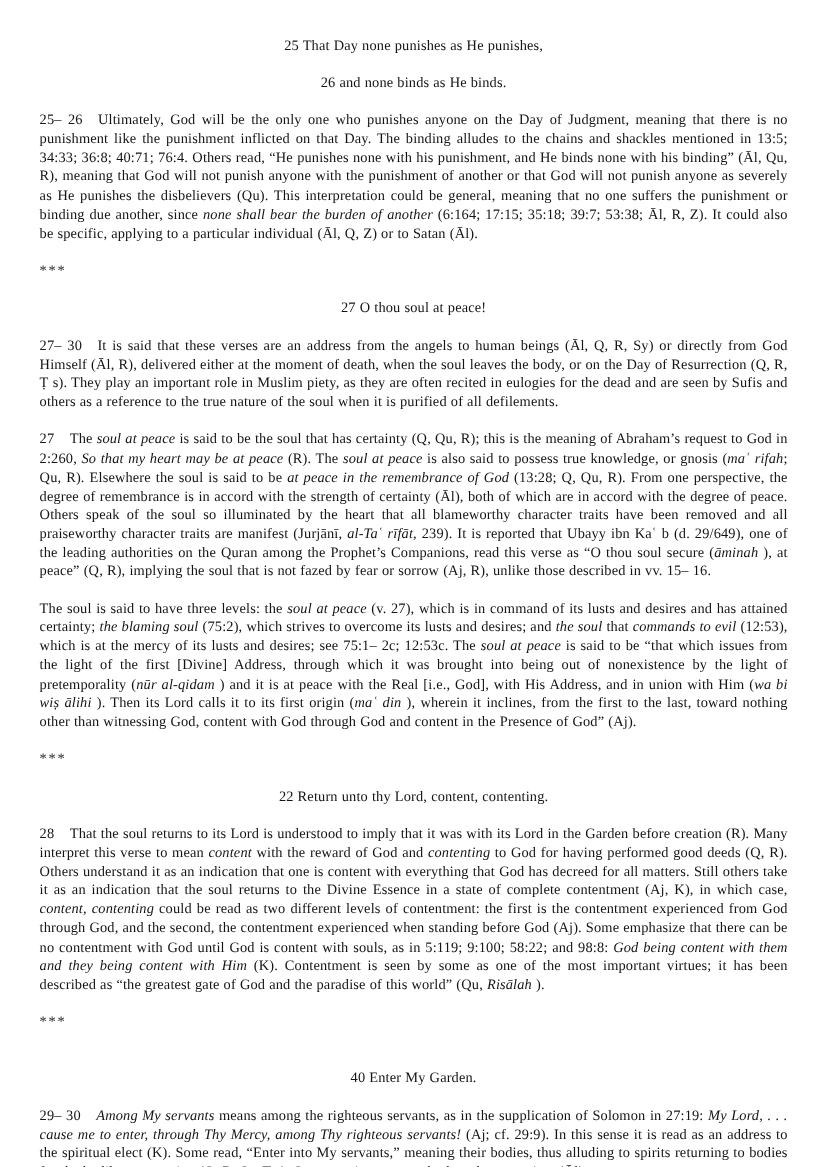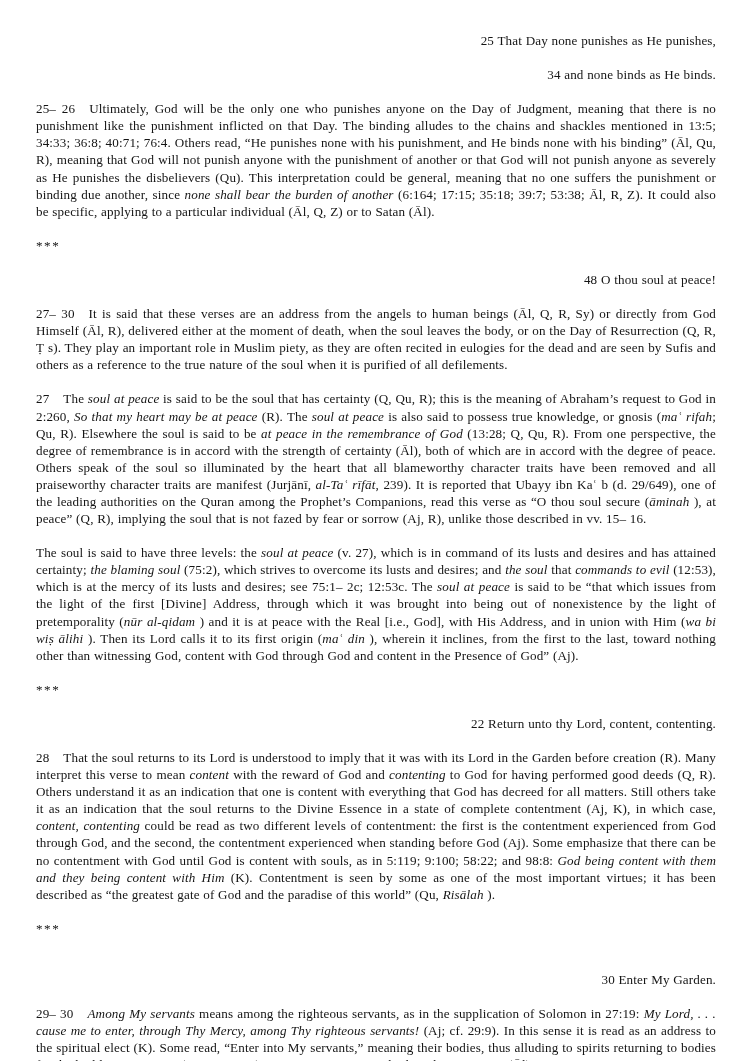--- a/index.html
+++ b/index.html
@@ -28,21 +28,21 @@
     line-height: 17.1px;
     text-align: justify;
     text-justify: inter-word;
     letter-spacing: 0.01em;
     word-spacing: 0.02em;
     color: #141414;
   }
   
   p.verse {
     margin: 0 0 0 0;
-    text-align: right;
+    text-align: center;
     font-size: 13.1px;
     line-height: 17.1px;
   }
   p.para {
     margin: 0;
     text-align: justify;
   }
   p.sep {
     margin: 0;
     text-align: left;
@@ -56,30 +56,30 @@
 </style>
 </head>
 <body>
 
 <div class="page">
   <div class="body-text">
 
     <p class="verse">25 That Day none punishes as He punishes,</p>
     <div class="gap-md"></div>
 
-    <p class="verse">34 and none binds as He binds.</p>
+    <p class="verse">26 and none binds as He binds.</p>
     <div class="gap-md"></div>
 
     <p class="para"><span>25– 26</span><span class="wsp-lg"></span><span>Ultimately, God will be the only one who punishes anyone on the Day of Judgment, meaning that there is no punishment like the punishment inflicted on that Day. The binding alludes to the chains and shackles mentioned in 13:5; 34:33; 36:8; 40:71; 76:4. Others read, “He punishes none with his punishment, and He binds none with his binding” (Āl, Qu, R), meaning that God will not punish anyone with the punishment of another or that God will not punish anyone as severely as He punishes the disbelievers (Qu). This interpretation could be general, meaning that no one suffers the punishment or binding due another, since </span><i>none shall bear the burden of another</i><span> (6:164; 17:15; 35:18; 39:7; 53:38; Āl, R, Z). It could also be specific, applying to a particular individual (Āl, Q, Z) or to Satan (Āl).</span></p>
     <div class="gap-md"></div>
 
     <p class="sep">***</p>
     <div class="gap-md"></div>
 
-    <p class="verse">48 O thou soul at peace!</p>
+    <p class="verse">27 O thou soul at peace!</p>
     <div class="gap-md"></div>
 
     <p class="para"><span>27– 30</span><span class="wsp-lg"></span><span>It is said that these verses are an address from the angels to human beings (Āl, Q, R, Sy) or directly from God Himself (Āl, R), delivered either at the moment of death, when the soul leaves the body, or on the Day of Resurrection (Q, R, Ṭ s). They play an important role in Muslim piety, as they are often recited in eulogies for the dead and are seen by Sufis and others as a reference to the true nature of the soul when it is purified of all defilements.</span></p>
     <div class="gap-md"></div>
 
     <p class="para"><span>27</span><span class="wsp-lg"></span><span>The </span><i>soul at peace</i><span> is said to be the soul that has certainty (Q, Qu, R); this is the meaning of Abraham’s request to God in 2:260, </span><i>So that my heart may be at peace</i><span> (R). The </span><i>soul at peace</i><span> is also said to possess true knowledge, or gnosis (</span><i>maʿ rifah</i><span>; Qu, R). Elsewhere the soul is said to be </span><i>at peace in the remembrance of God</i><span> (13:28; Q, Qu, R). From one perspective, the degree of remembrance is in accord with the strength of certainty (Āl), both of which are in accord with the degree of peace. Others speak of the soul so illuminated by the heart that all blameworthy character traits have been removed and all praiseworthy character traits are manifest (Jurjānī, </span><i>al-Taʿ rīfāt</i><span>, 239). It is reported that Ubayy ibn Kaʿ b (d. 29/649), one of the leading authorities on the Quran among the Prophet’s Companions, read this verse as “O thou soul secure (</span><i>āminah</i><span> ), at peace” (Q, R), implying the soul that is not fazed by fear or sorrow (Aj, R), unlike those described in vv. 15– 16.</span></p>
     <div class="gap-md"></div>
 
     <p class="para"><span>The soul is said to have three levels: the </span><i>soul at peace</i><span> (v. 27), which is in command of its lusts and desires and has attained certainty; </span><i>the blaming soul</i><span> (75:2), which strives to overcome its lusts and desires; and </span><i>the soul</i><span> that </span><i>commands to evil</i><span> (12:53), which is at the mercy of its lusts and desires; see 75:1– 2c; 12:53c. The </span><i>soul at peace</i><span> is said to be “that which issues from the light of the first [Divine] Address, through which it was brought into being out of nonexistence by the light of pretemporality (</span><i>nūr al-qidam</i><span> ) and it is at peace with the Real [i.e., God], with His Address, and in union with Him (</span><i>wa bi wiṣ ālihi</i><span> ). Then its Lord calls it to its first origin (</span><i>maʿ din</i><span> ), wherein it inclines, from the first to the last, toward nothing other than witnessing God, content with God through God and content in the Presence of God” (Aj).</span></p>
     <div class="gap-md"></div>
@@ -91,19 +91,19 @@
     <div class="gap-md"></div>
 
     <p class="para"><span>28</span><span class="wsp-lg"></span><span>That the soul returns to its Lord is understood to imply that it was with its Lord in the Garden before creation (R). Many interpret this verse to mean </span><i>content</i><span> with the reward of God and </span><i>contenting</i><span> to God for having performed good deeds (Q, R). Others understand it as an indication that one is content with everything that God has decreed for all matters. Still others take it as an indication that the soul returns to the Divine Essence in a state of complete contentment (Aj, K), in which case, </span><i>content, contenting</i><span> could be read as two different levels of contentment: the first is the contentment experienced from God through God, and the second, the contentment experienced when standing before God (Aj). Some emphasize that there can be no contentment with God until God is content with souls, as in 5:119; 9:100; 58:22; and 98:8: </span><i>God being content with them and they being content with Him</i><span> (K). Contentment is seen by some as one of the most important virtues; it has been described as “the greatest gate of God and the paradise of this world” (Qu, </span><i>Risālah</i><span> ).</span></p>
     <div class="gap-md"></div>
 
     <p class="sep">***</p>
     <div class="gap-md"></div>
 
     <div class="gap-md"></div>
 
-    <p class="verse">30 Enter My Garden.</p>
+    <p class="verse">40 Enter My Garden.</p>
     <div class="gap-md"></div>
 
     <p class="para"><span>29– 30</span><span class="wsp-lg"></span><i>Among My servants</i><span> means among the righteous servants, as in the supplication of Solomon in 27:19: </span><i>My Lord, . . . cause me to enter, through Thy Mercy, among Thy righteous servants!</i><span> (Aj; cf. 29:9). In this sense it is read as an address to the spiritual elect (K). Some read, “Enter into My servants,” meaning their bodies, thus alluding to spirits returning to bodies for the bodily resurrection (Q, R, Sy, Ṭ s). Some say it can mean both at the same time (Āl).</span></p>
 
   </div>
 </div>
 
 </body></html>

